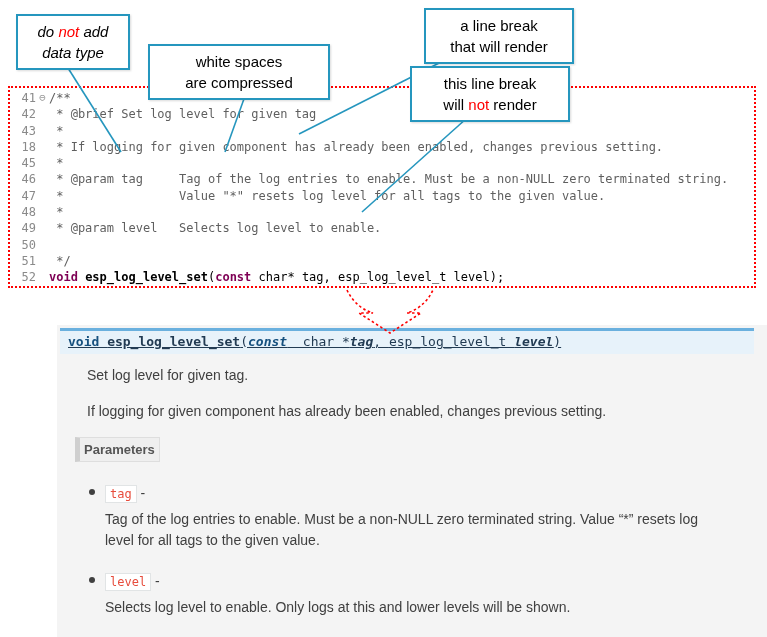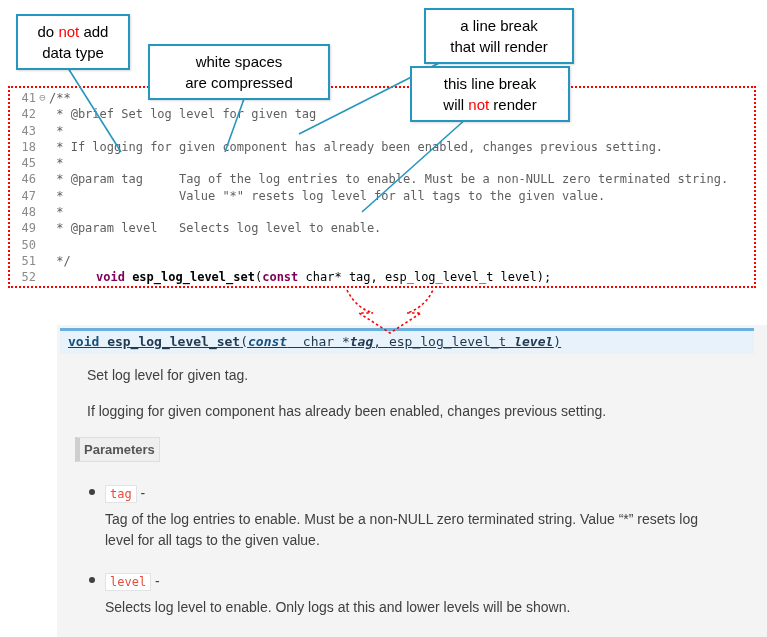--- a/index.html
+++ b/index.html
@@ -21,21 +21,21 @@
   .code-box {
     position:absolute; left:8px; top:86px; width:748px; height:202px;
     background:#fff; border:2px dotted #ff0000; z-index:2;
     font-family:"DejaVu Sans Mono", monospace; font-size:12px; line-height:16.3px;
     padding:2px 0 0 2px; overflow:hidden;
   }
   .code-line { display:flex; white-space:pre; }
   .ln { width:24px; text-align:right; color:#8a8a8a; flex:none; }
   .fold { width:13px; text-align:center; color:#9a9a9a; flex:none; font-size:11px; }
   .ct { color:#5f5f5f; white-space:pre; }
-  .ct.plain { color:#000;margin-left:47px; }
+  .ct.plain { color:#000; }
   .kw { color:#7f0055; font-weight:bold; }
   .fn { color:#000; font-weight:bold; }
 
   
   .docs {
     position:absolute; left:57px; top:325px; width:710px; height:312px;
     background:#f4f4f4; z-index:1; color:#404040;
   }
   .sig {
     position:absolute; left:3px; top:3px; width:694px; height:26px;
@@ -66,21 +66,21 @@
 <div id="stage">
 
   <svg id="connectors" viewBox="0 0 767 637">
     <line x1="68" y1="68" x2="121" y2="152" stroke="#2596be" stroke-width="1.6"></line>
     <line x1="245" y1="96" x2="225" y2="152" stroke="#2596be" stroke-width="1.6"></line>
     <line x1="447" y1="59" x2="299" y2="134" stroke="#2596be" stroke-width="1.6"></line>
     <line x1="467" y1="118" x2="362" y2="212" stroke="#2596be" stroke-width="1.6"></line>
     <path d="M347,290 C354,305 366,311 373,313 L359,313 L390,333 L421,313 L407,313 C414,311 426,305 433,290" fill="none" stroke="#ff0000" stroke-width="1.6" stroke-dasharray="2.5,2.5"></path>
   </svg>
 
-  <div class="callout" style="left:16px; top:14px; width:114px;">
+  <div class="callout" style="left:16px; top:14px; width:114px;font-style:italic;">
     <span>do </span><span class="red">not</span><span> add</span><br>
     <span>data type</span>
   </div>
 
   <div class="callout" style="left:148px; top:44px; width:182px;">
     <span>white spaces</span><br>
     <span>are  compressed</span>
   </div>
 
   <div class="callout" style="left:424px; top:8px; width:150px;">

